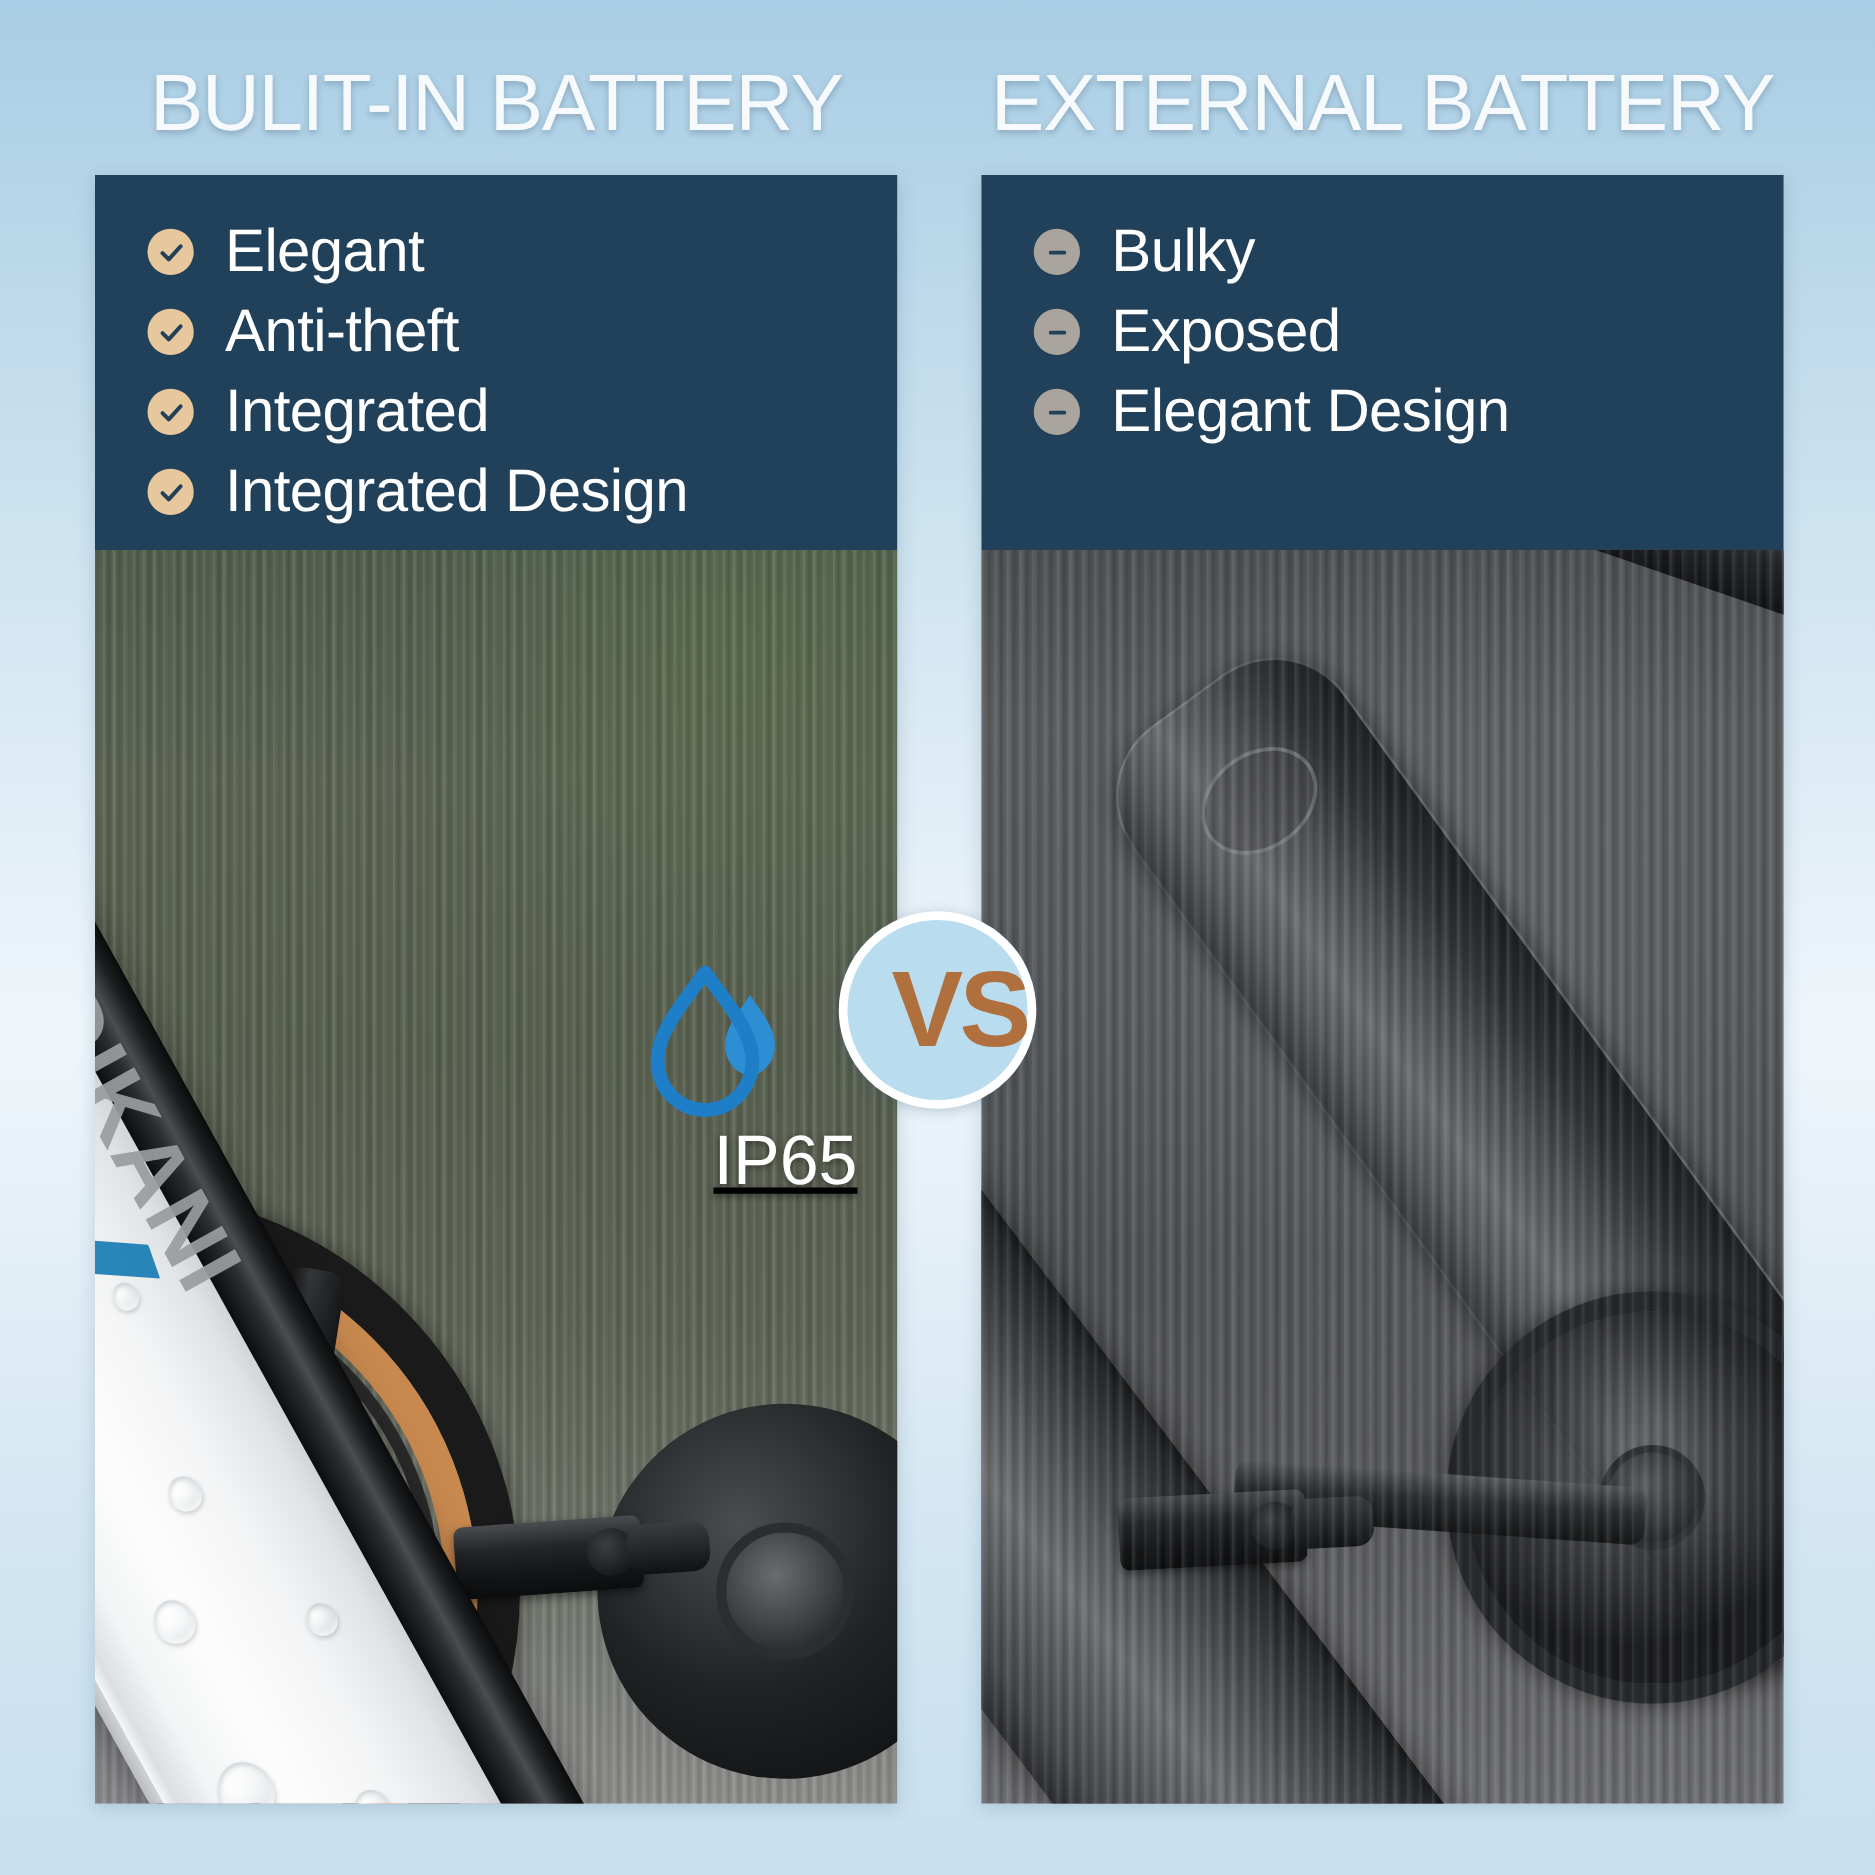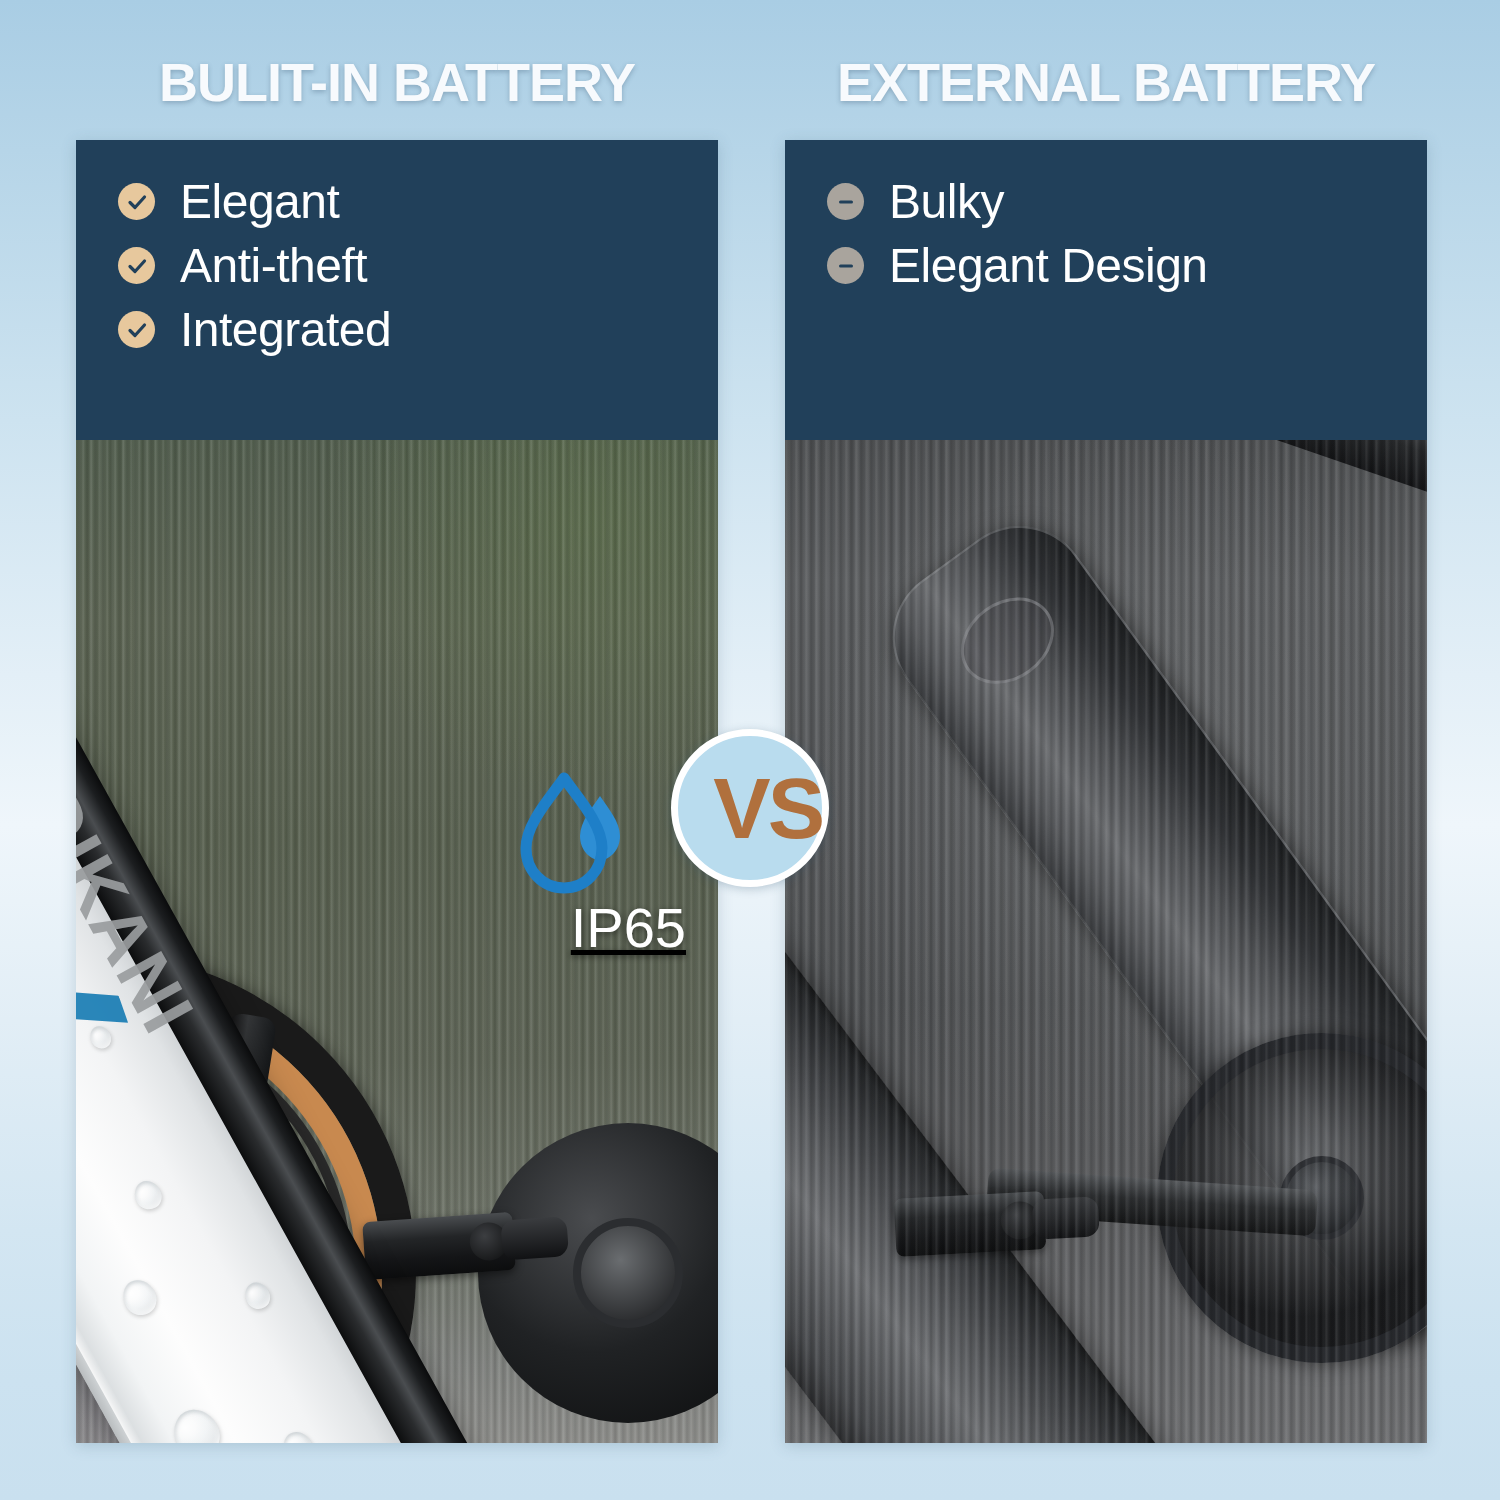--- a/index.html
+++ b/index.html
@@ -29,22 +29,22 @@
         #c9e0ef 100%);
     overflow: hidden;
   }
 
   
   .title {
     position: absolute;
     top: 42px;
     height: 80px;
     line-height: 80px;
-    font-size: 54px;
-    font-weight: 700;
+    font-size: 64px;
+    font-weight: 400;
     letter-spacing: -1px;
     color: #f7fafd;
     text-align: center;
     text-shadow: 0 2px 5px rgba(40,70,95,0.30);
     white-space: nowrap;
   }
   #title-left  { left: 76px;  width: 642px; }
   #title-right { left: 785px; width: 642px; }
 
   
@@ -473,20 +473,28 @@
 
         <li class="feature-item">
           <span class="bullet-icon check">
             <svg width="24" height="24" viewBox="0 0 24 24">
               <path d="M5 12.5 L10 17.5 L19.5 7" fill="none" stroke="#21405a" stroke-width="3.2" stroke-linecap="round" stroke-linejoin="round"></path>
             </svg>
           </span>
           <span class="feature-label">Integrated</span>
         </li>
 
+        <li class="feature-item">
+          <span class="bullet-icon check">
+            <svg width="24" height="24" viewBox="0 0 24 24">
+              <path d="M5 12.5 L10 17.5 L19.5 7" fill="none" stroke="#21405a" stroke-width="3.2" stroke-linecap="round" stroke-linejoin="round"></path>
+            </svg>
+          </span>
+          <span class="feature-label">Integrated Design</span>
+        </li>
 
       </ul>
     </div>
 
     <div class="photo photo-left">
       <div class="rain"></div>
 
       <div class="wheel"></div>
       <div class="tire-gum"></div>
       <div class="rim-inner"></div>
@@ -538,20 +546,28 @@
         <li class="feature-item">
           <span class="bullet-icon minus">
             <svg width="24" height="24" viewBox="0 0 24 24">
               <rect x="5" y="10.6" width="14" height="3" rx="1.5" fill="#21405a"></rect>
             </svg>
           </span>
           <span class="feature-label">Bulky</span>
         </li>
 
 
+        <li class="feature-item">
+          <span class="bullet-icon minus">
+            <svg width="24" height="24" viewBox="0 0 24 24">
+              <rect x="5" y="10.6" width="14" height="3" rx="1.5" fill="#21405a"></rect>
+            </svg>
+          </span>
+          <span class="feature-label">Exposed</span>
+        </li>
 
         <li class="feature-item">
           <span class="bullet-icon minus">
             <svg width="24" height="24" viewBox="0 0 24 24">
               <rect x="5" y="10.6" width="14" height="3" rx="1.5" fill="#21405a"></rect>
             </svg>
           </span>
           <span class="feature-label">Elegant Design</span>
         </li>
 

